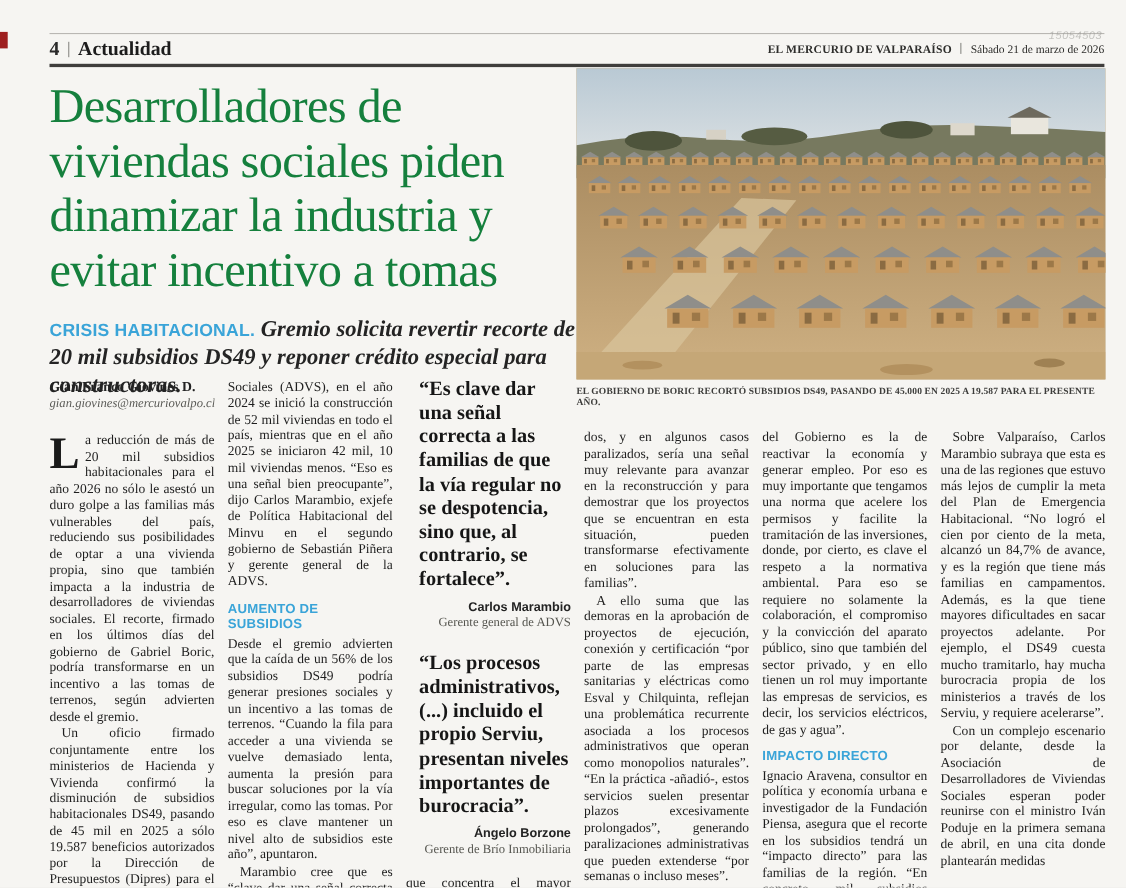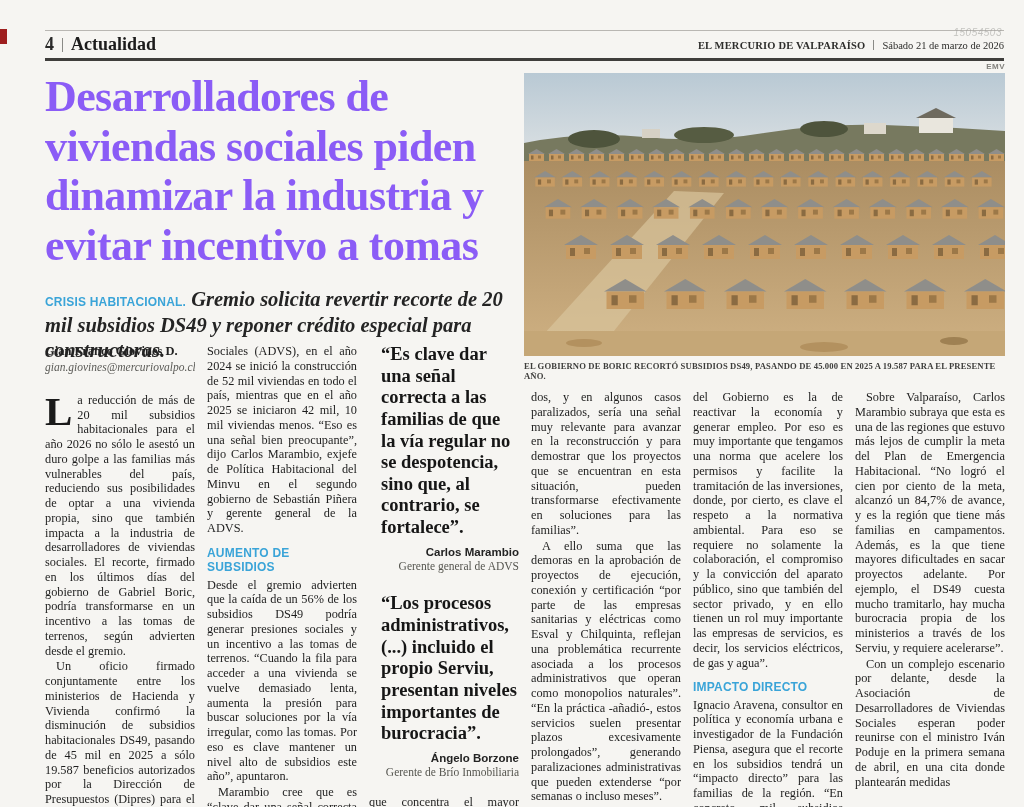--- a/index.html
+++ b/index.html
@@ -28,27 +28,27 @@
   .ph-mast{font-weight:700;letter-spacing:.2px;}
   .ph-datesep{width:1px;height:10px;background:#8a8a86;transform:translateY(1px);}
   .watermark{
     position:absolute;right:22px;top:27px;font-family:"Liberation Sans",sans-serif;
     font-size:10px;color:#9a9a96;opacity:.55;letter-spacing:.5px;font-style:italic;
   }
 
   
   .lede{position:absolute;left:45px;top:72px;width:478px;}
   .headline{
-    font-size:44px;line-height:1.13;font-weight:700;color:#8b5cf6;
+    font-size:44px;line-height:1.13;font-weight:400;color:#15803d;
     letter-spacing:-.6px;margin:0 0 16px 0;
   }
   .deck{font-size:20.5px;line-height:1.25;font-style:italic;font-weight:600;color:#242424;}
   .kicker{
     font-family:"Liberation Sans",sans-serif;font-style:normal;
-    font-weight:700;color:#3aa4d8;font-size:12px;letter-spacing:.2px;
+    font-weight:700;color:#3aa4d8;font-size:16px;letter-spacing:.2px;
   }
 
   
   .photoblock{position:absolute;left:524px;top:62px;width:481px;}
   .photocredit{
     text-align:right;font-family:"Liberation Sans",sans-serif;
     font-size:8px;color:#82817d;font-weight:700;letter-spacing:.5px;margin-bottom:2px;
   }
   .photo{width:481px;height:283px;display:block;background:#c2b290;}
   .photocaption{
@@ -113,21 +113,20 @@
   <div class="watermark">15054503</div>
 
   <div class="lede">
     <h1 class="headline">Desarrolladores de viviendas sociales piden dinamizar la industria y evitar incentivo a tomas</h1>
     <div class="deck">
       <span class="kicker">CRISIS HABITACIONAL.</span><span> Gremio solicita revertir recorte de 20 mil subsidios DS49 y reponer crédito especial para constructoras.</span>
     </div>
   </div>
 
   <div class="photoblock">
-    <div class="photocredit">EMV</div>
     <svg class="photo" viewBox="0 0 481 283" preserveAspectRatio="none" xmlns="http://www.w3.org/2000/svg">
       <defs>
         <linearGradient id="sky" x1="0" y1="0" x2="0" y2="1">
           <stop offset="0" stop-color="#b9c9d4"></stop>
             <stop offset="1" stop-color="#d9dfe2"></stop>
         </linearGradient>
         <linearGradient id="dirt" x1="0" y1="0" x2="0" y2="1">
           <stop offset="0" stop-color="#ab8d62"></stop>
             <stop offset="1" stop-color="#cfb183"></stop>
         </linearGradient>

